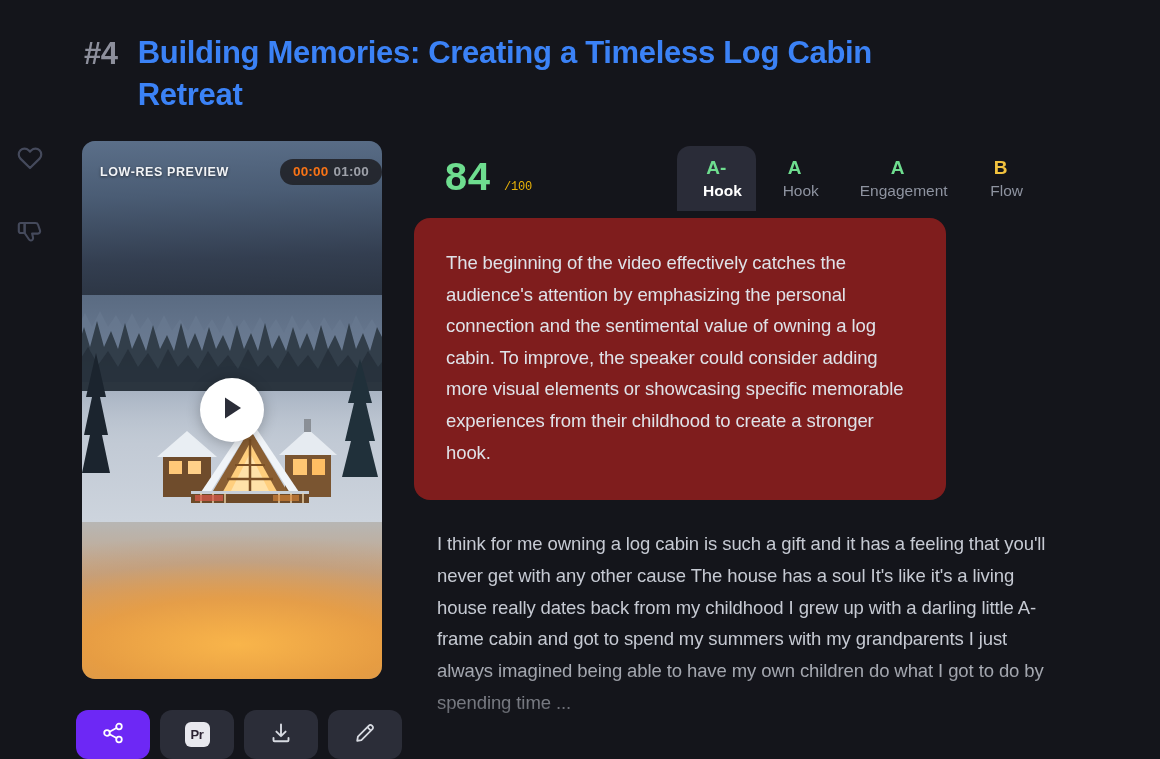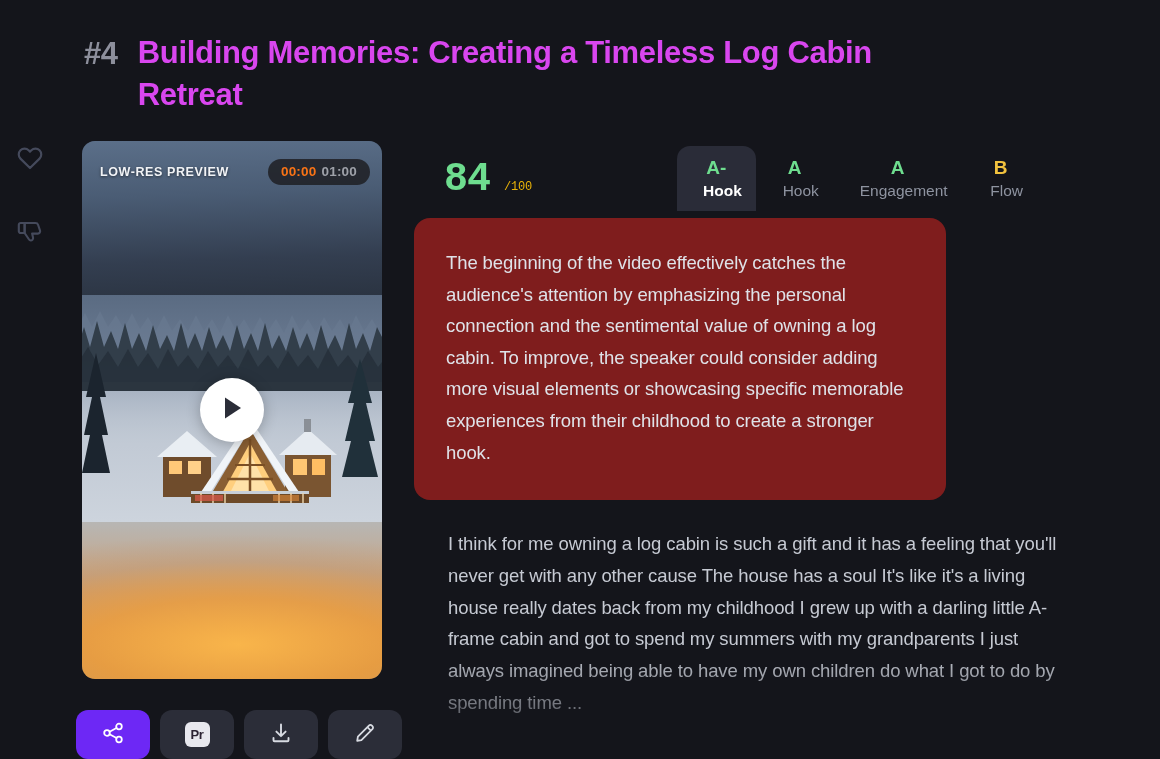--- a/index.html
+++ b/index.html
@@ -51,21 +51,21 @@
     font-size: 31px;
     font-weight: 700;
     color: #8d8f9c;
     letter-spacing: -0.4px;
     line-height: 44px;
     flex: 0 0 auto;
   }
   .title {
     font-size: 31px;
     font-weight: 700;
-    color: #d946ef;
+    color: #3b82f6;
     line-height: 42px;
     letter-spacing: -0.3px;
     max-width: 830px;
   }
 
   
   .preview {
     position: absolute;
     left: 82px; top: 141px;
     width: 300px; height: 538px;
@@ -103,21 +103,21 @@
   .pv-warm {
     position: absolute; left: 0; top: 381px; width: 100%; height: 157px;
     background:
       radial-gradient(ellipse 120% 70% at 52% 78%, rgba(250,182,74,.95) 0%, rgba(233,156,62,.75) 42%, rgba(190,140,96,.3) 75%, rgba(170,150,140,0) 100%),
       linear-gradient(180deg, #b7b6b4 0%, #c0ad9a 20%, #d3a270 45%, #e2a156 70%, #dc9c4c 100%);
     filter: blur(0.4px);
   }
 
   .badge-row {
     position: absolute; left: 0; top: 0; width: 100%;
-    padding: 18px 12px 0 18px;
+    padding: 18px 0 0 18px;
     display: flex; align-items: center; justify-content: space-between;
     z-index: 4;
   }
   .lowres {
     font-size: 12.5px;
     font-weight: 700;
     letter-spacing: 0.6px;
     color: #f1f3f6;
     text-shadow: 0 1px 3px rgba(0,0,0,.55);
   }
@@ -244,21 +244,21 @@
   .feedback-text {
     font-size: 18.5px;
     line-height: 31.6px;
     color: #dfe2e8;
     letter-spacing: -0.1px;
   }
 
   
   .transcript-wrap {
     position: absolute;
-    left: 448px; top: 528px;
+    left: 437px; top: 528px;
     width: 612px;
     height: 231px;
     overflow: hidden;
     -webkit-mask-image: linear-gradient(180deg, #000 0%, #000 52%, rgba(0,0,0,.55) 76%, rgba(0,0,0,.12) 94%, rgba(0,0,0,0) 100%);
     mask-image: linear-gradient(180deg, #000 0%, #000 52%, rgba(0,0,0,.55) 76%, rgba(0,0,0,.12) 94%, rgba(0,0,0,0) 100%);
   }
   .transcript {
     font-size: 18.5px;
     line-height: 31.8px;
     color: #c6cad3;

